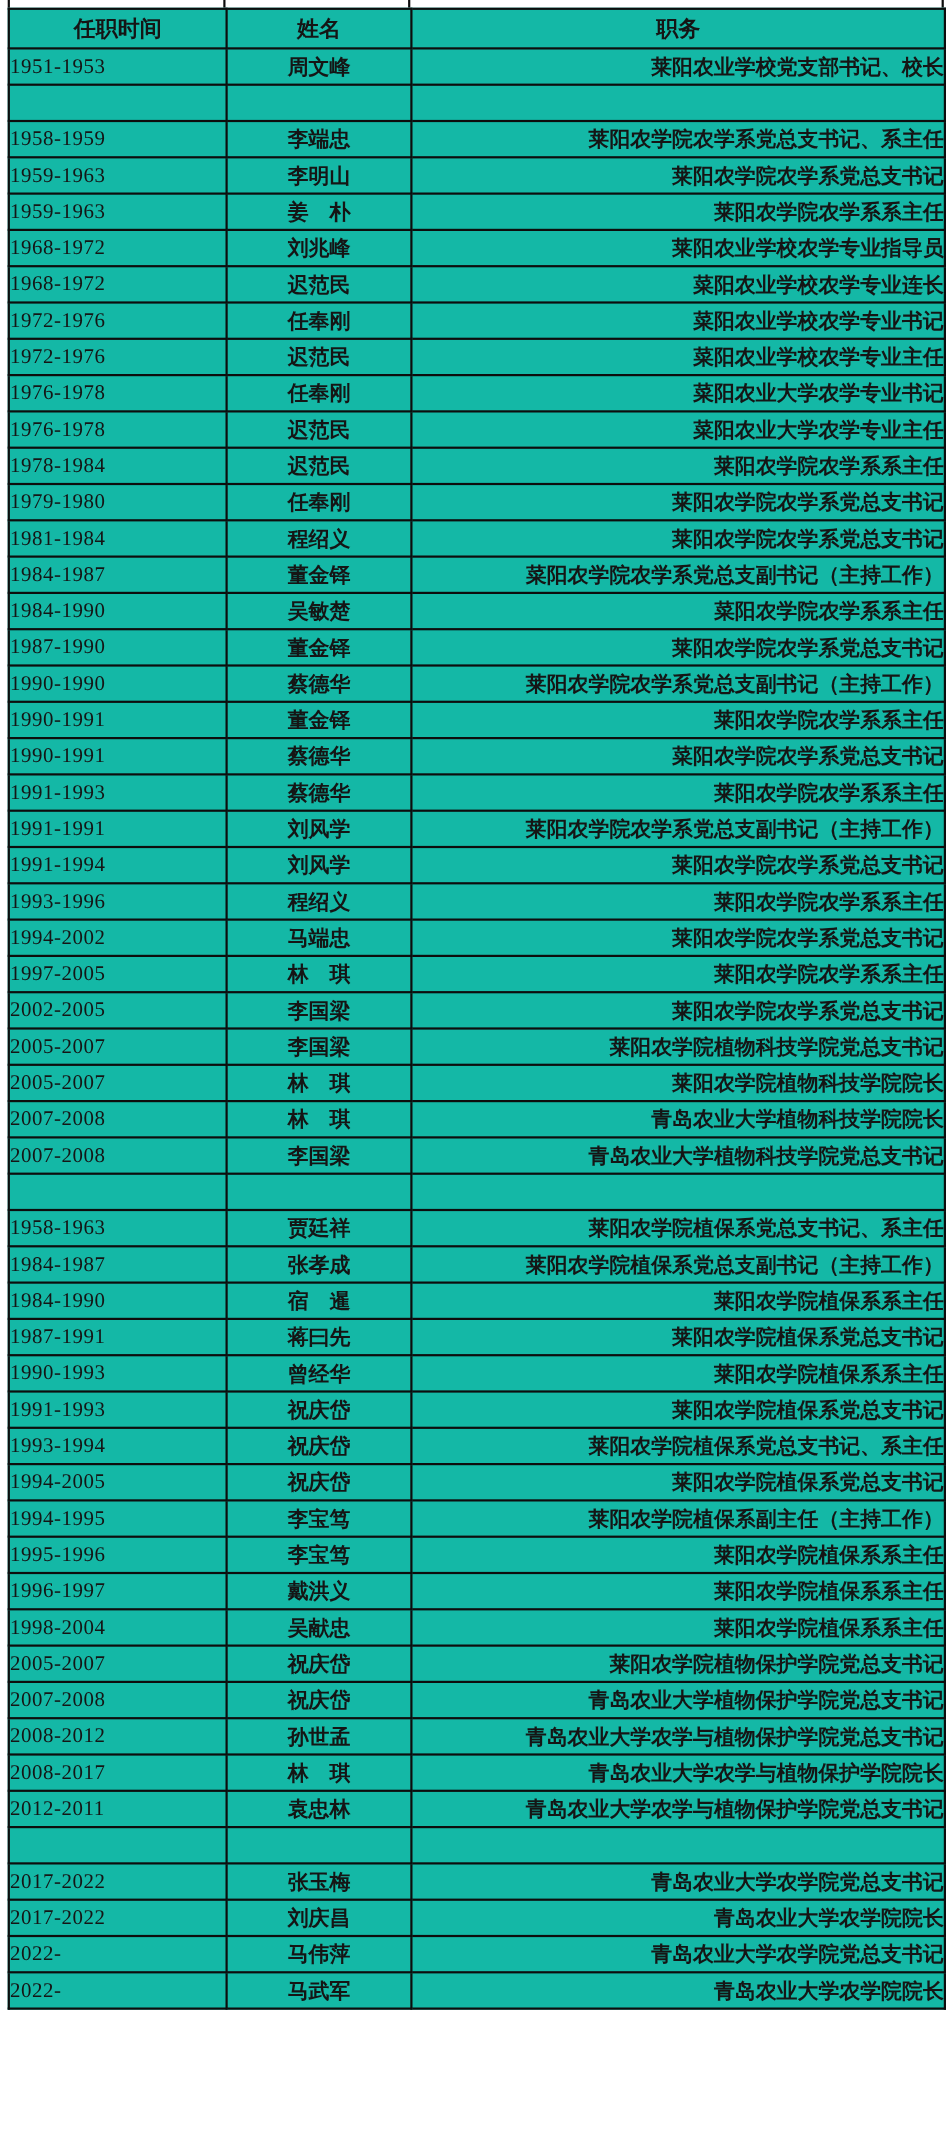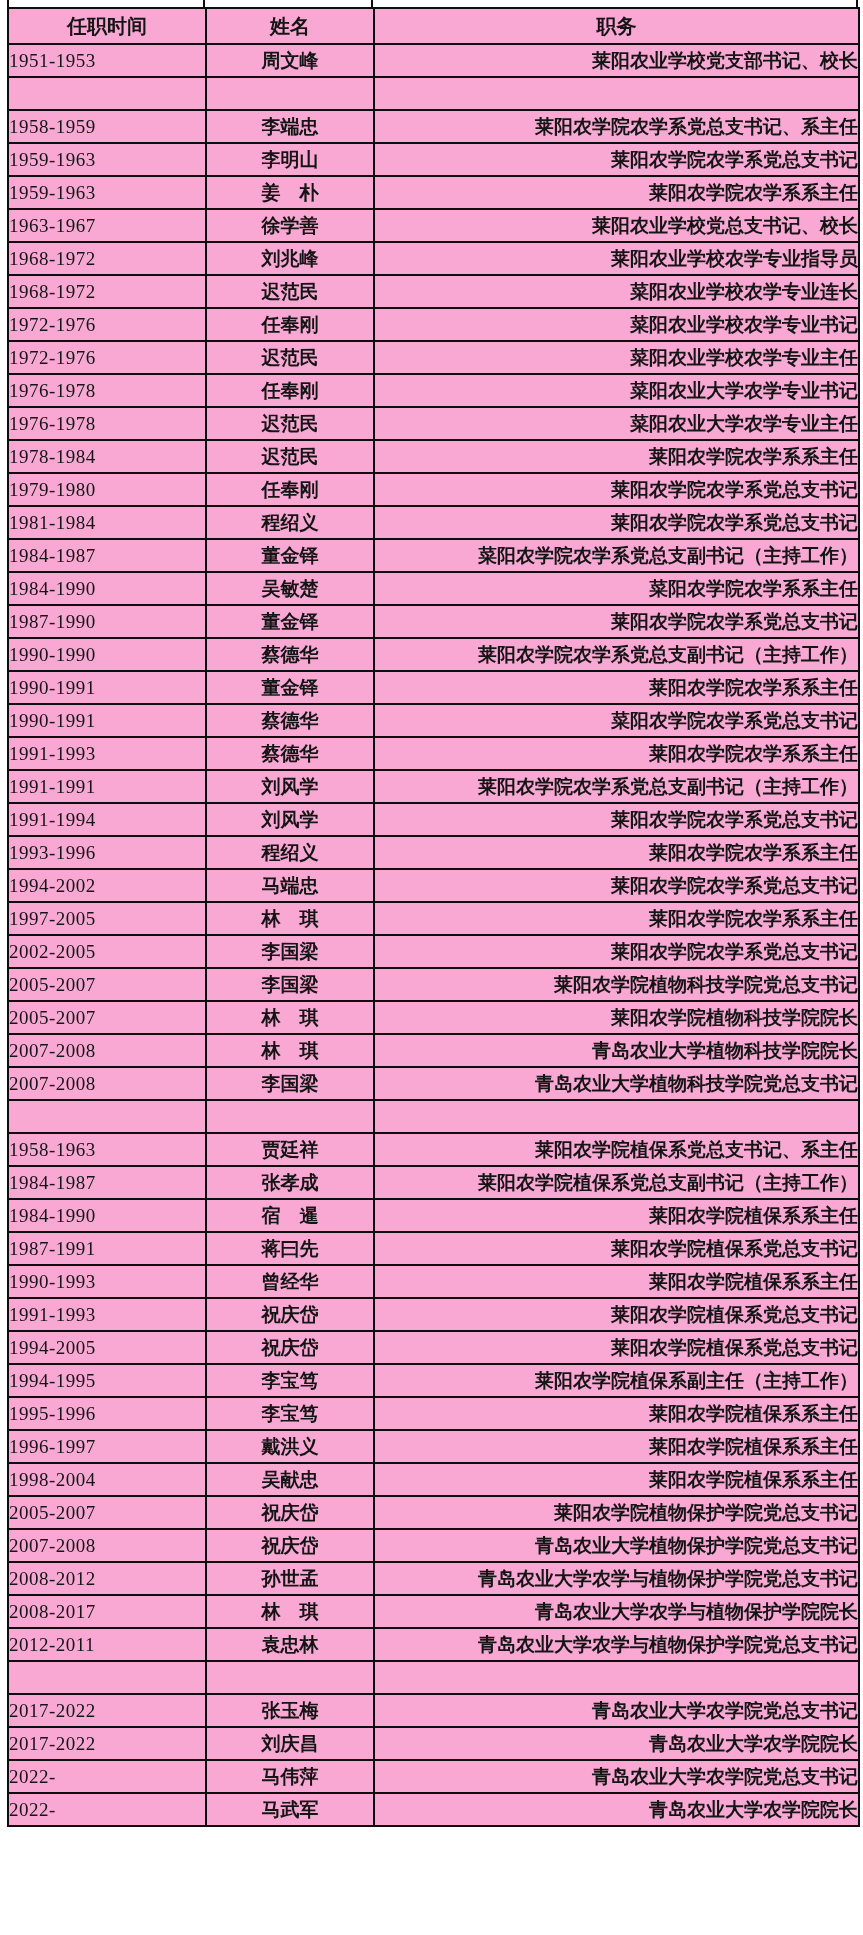--- a/index.html
+++ b/index.html
@@ -12,21 +12,21 @@
   }
   
   .top-sliver{position:absolute;left:7px;top:0;width:851px;height:7px;}
   .top-sliver .tick{position:absolute;top:0;width:2px;height:7px;background:#0d0d0d;}
 
   table.roster{
     position:absolute;left:7px;top:7px;
     width:851px;
     border-collapse:collapse;
     table-layout:fixed;
-    background:#f9a8d4;
+    background:#14b8a6;
   }
   table.roster col.c-time{width:198px;}
   table.roster col.c-name{width:168px;}
   table.roster col.c-job{width:485px;}
 
   table.roster th,
   table.roster td{
     border:2px solid #0d0d0d;
     padding:0;
     overflow:hidden;
@@ -105,25 +105,20 @@
       <td class="cell-time">1959-1963</td>
       <td class="cell-name">李明山</td>
       <td class="cell-job">莱阳农学院农学系党总支书记</td>
     </tr>
         <tr>
       <td class="cell-time">1959-1963</td>
       <td class="cell-name">姜　朴</td>
       <td class="cell-job">莱阳农学院农学系系主任</td>
     </tr>
         <tr>
-      <td class="cell-time">1963-1967</td>
-      <td class="cell-name">徐学善</td>
-      <td class="cell-job">莱阳农业学校党总支书记、校长</td>
-    </tr>
-        <tr>
       <td class="cell-time">1968-1972</td>
       <td class="cell-name">刘兆峰</td>
       <td class="cell-job">莱阳农业学校农学专业指导员</td>
     </tr>
         <tr>
       <td class="cell-time">1968-1972</td>
       <td class="cell-name">迟范民</td>
       <td class="cell-job">菜阳农业学校农学专业连长</td>
     </tr>
         <tr>
@@ -275,20 +270,25 @@
       <td class="cell-time">1990-1993</td>
       <td class="cell-name">曾经华</td>
       <td class="cell-job">莱阳农学院植保系系主任</td>
     </tr>
         <tr>
       <td class="cell-time">1991-1993</td>
       <td class="cell-name">祝庆岱</td>
       <td class="cell-job">莱阳农学院植保系党总支书记</td>
     </tr>
         <tr>
+      <td class="cell-time">1993-1994</td>
+      <td class="cell-name">祝庆岱</td>
+      <td class="cell-job">莱阳农学院植保系党总支书记、系主任</td>
+    </tr>
+        <tr>
       <td class="cell-time">1994-2005</td>
       <td class="cell-name">祝庆岱</td>
       <td class="cell-job">莱阳农学院植保系党总支书记</td>
     </tr>
         <tr>
       <td class="cell-time">1994-1995</td>
       <td class="cell-name">李宝笃</td>
       <td class="cell-job">莱阳农学院植保系副主任（主持工作）</td>
     </tr>
         <tr>

